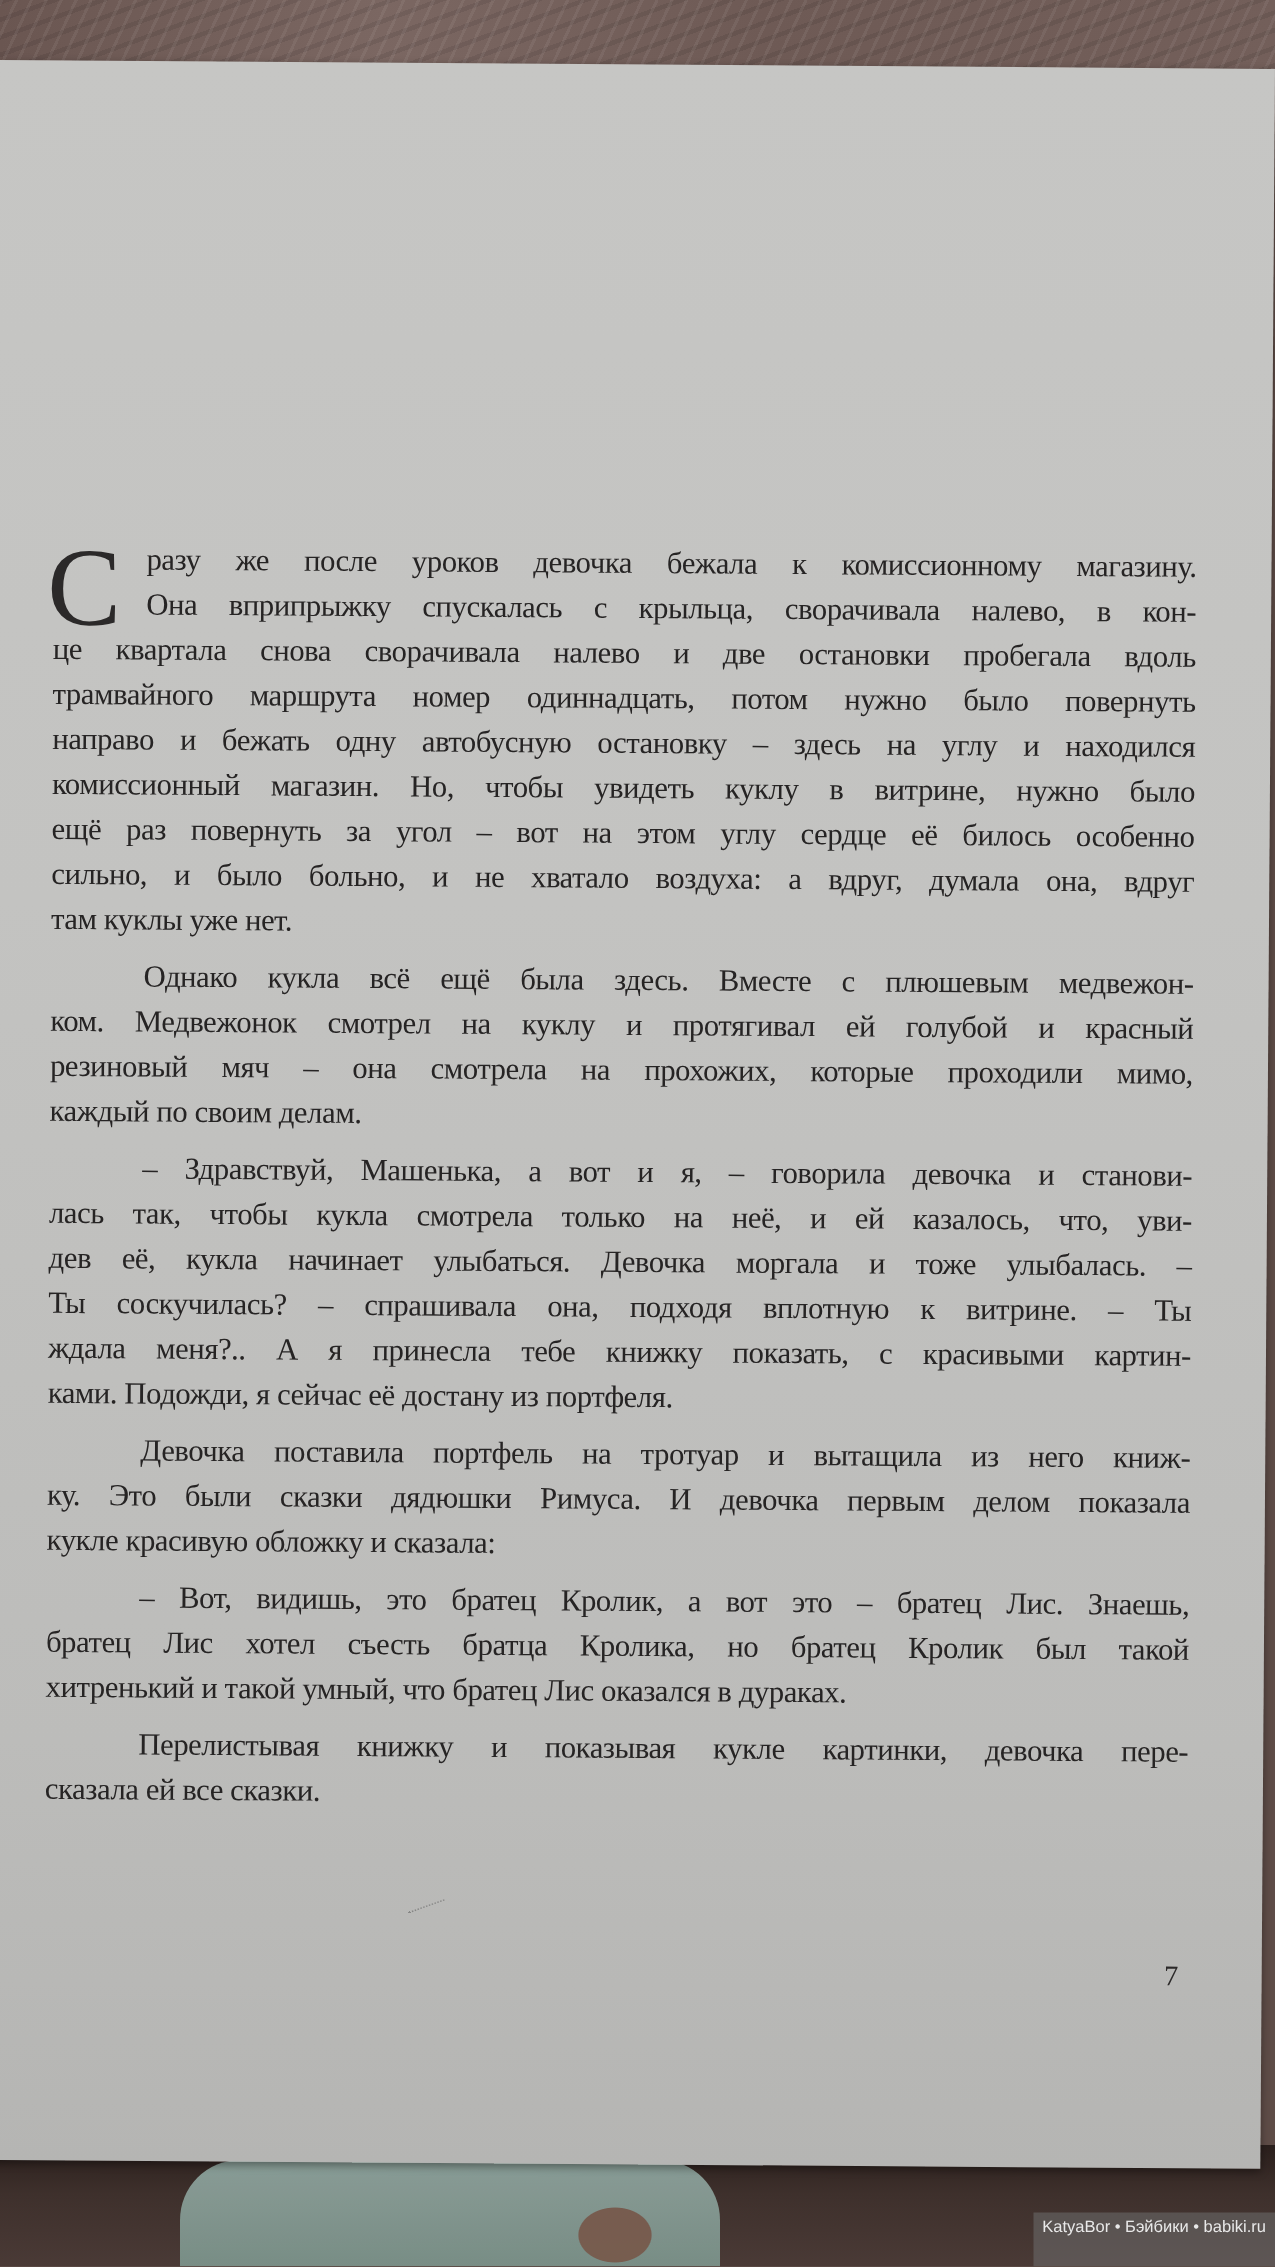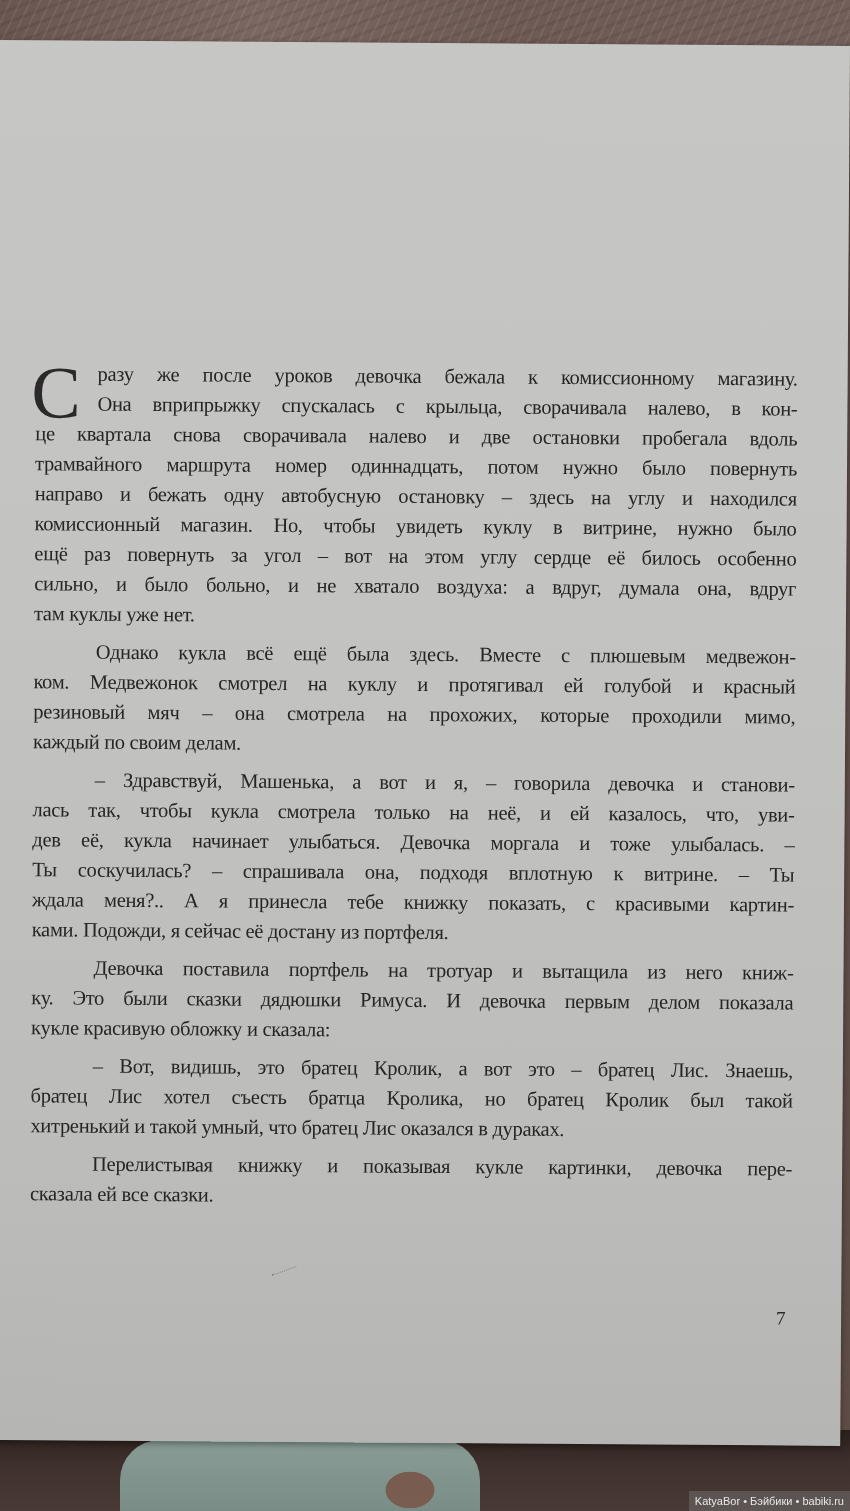--- a/index.html
+++ b/index.html
@@ -55,21 +55,21 @@
     }
     .pagenum {
       position: absolute; left: 785px; top: 1262px;
       font-family: "Liberation Serif", serif; font-size: 19px; color: #2b2929;
     }
     .scribble {
       position: absolute; left: 282px; top: 1228px; width: 26px; height: 14px;
       border-top: 1px dotted #555; transform: rotate(-20deg); opacity: 0.5;
     }
     .watermark {
-      position: absolute; right: 0; bottom: 0; height: 20px; padding: 0 6px;
+      position: absolute; right: 0; bottom: 0; height: 36px; padding: 0 6px;
       background: rgba(110,110,110,0.55);
       font-family: "Liberation Sans", "DejaVu Sans", sans-serif; font-size: 11px;
       color: #e8e8e8; line-height: 20px;
     }
   </style>
 </head>
 <body>
 
 <div class="fabric-top"></div>
 <div class="fabric-bottom"></div>

